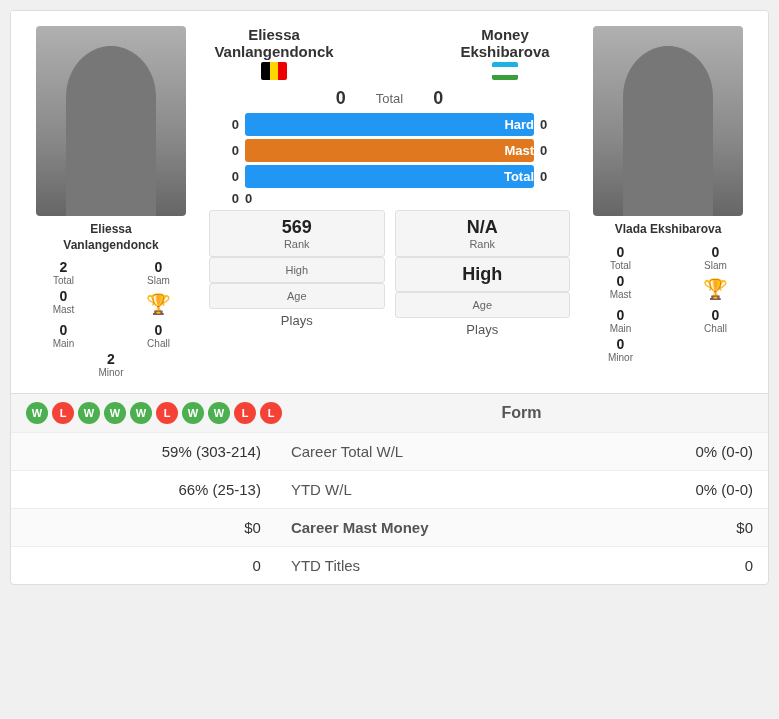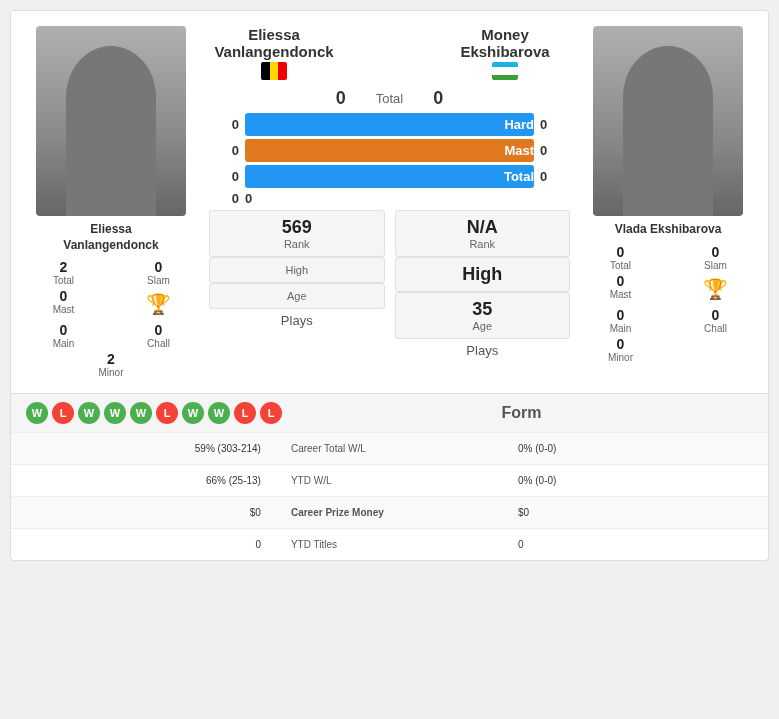--- a/index.html
+++ b/index.html
@@ -266,38 +266,38 @@
       width: 100%;
       border-collapse: collapse;
     }
 
     .stats-table tr {
       border-top: 1px solid #eee;
     }
 
     .stats-table td {
       padding: 10px 15px;
-      font-size: 10px;
+      font-size: 15px;
     }
 
     .stats-table td:first-child {
       text-align: right;
       width: 35%;
       color: #333;
     }
 
     .stats-table td:nth-child(2) {
       text-align: left;
       width: 30%;
       font-weight: bold;
       color: #333;
     }
 
     .stats-table td:last-child {
-      text-align: left;
+      text-align: right;
       width: 35%;
       color: #333;
     }
 
     .stats-table tr:nth-child(odd) {
       background: #fafafa;
     }
 
     .stats-table td.label-col {
       color: #555;
@@ -449,21 +449,20 @@
         <div style="flex:1;">
           <div class="stat-box">
             <div class="stat-box-value">N/A</div>
             <div class="stat-box-label">Rank</div>
           </div>
           <div class="stat-box">
             <div class="stat-box-value">High</div>
             <div class="stat-box-label"></div>
           </div>
           <div class="stat-box">
-            <div class="stat-box-value">35</div>
             <div class="stat-box-label">Age</div>
           </div>
           <div class="plays-row">
             <span>Plays</span>
           </div>
         </div>
 
       </div>
     </div>
 
@@ -531,21 +530,21 @@
       <td class="label-col">Career Total W/L</td>
       <td>0% (0-0)</td>
     </tr>
     <tr>
       <td>66% (25-13)</td>
       <td class="label-col">YTD W/L</td>
       <td>0% (0-0)</td>
     </tr>
     <tr>
       <td>$0</td>
-      <td class="label-col"><strong>Career Prize Money</strong></td>
+      <td class="label-col"><strong>Career Mast Money</strong></td>
       <td>$0</td>
     </tr>
     <tr>
       <td>0</td>
       <td class="label-col">YTD Titles</td>
       <td>0</td>
     </tr>
   </tbody>
     </table>
 

